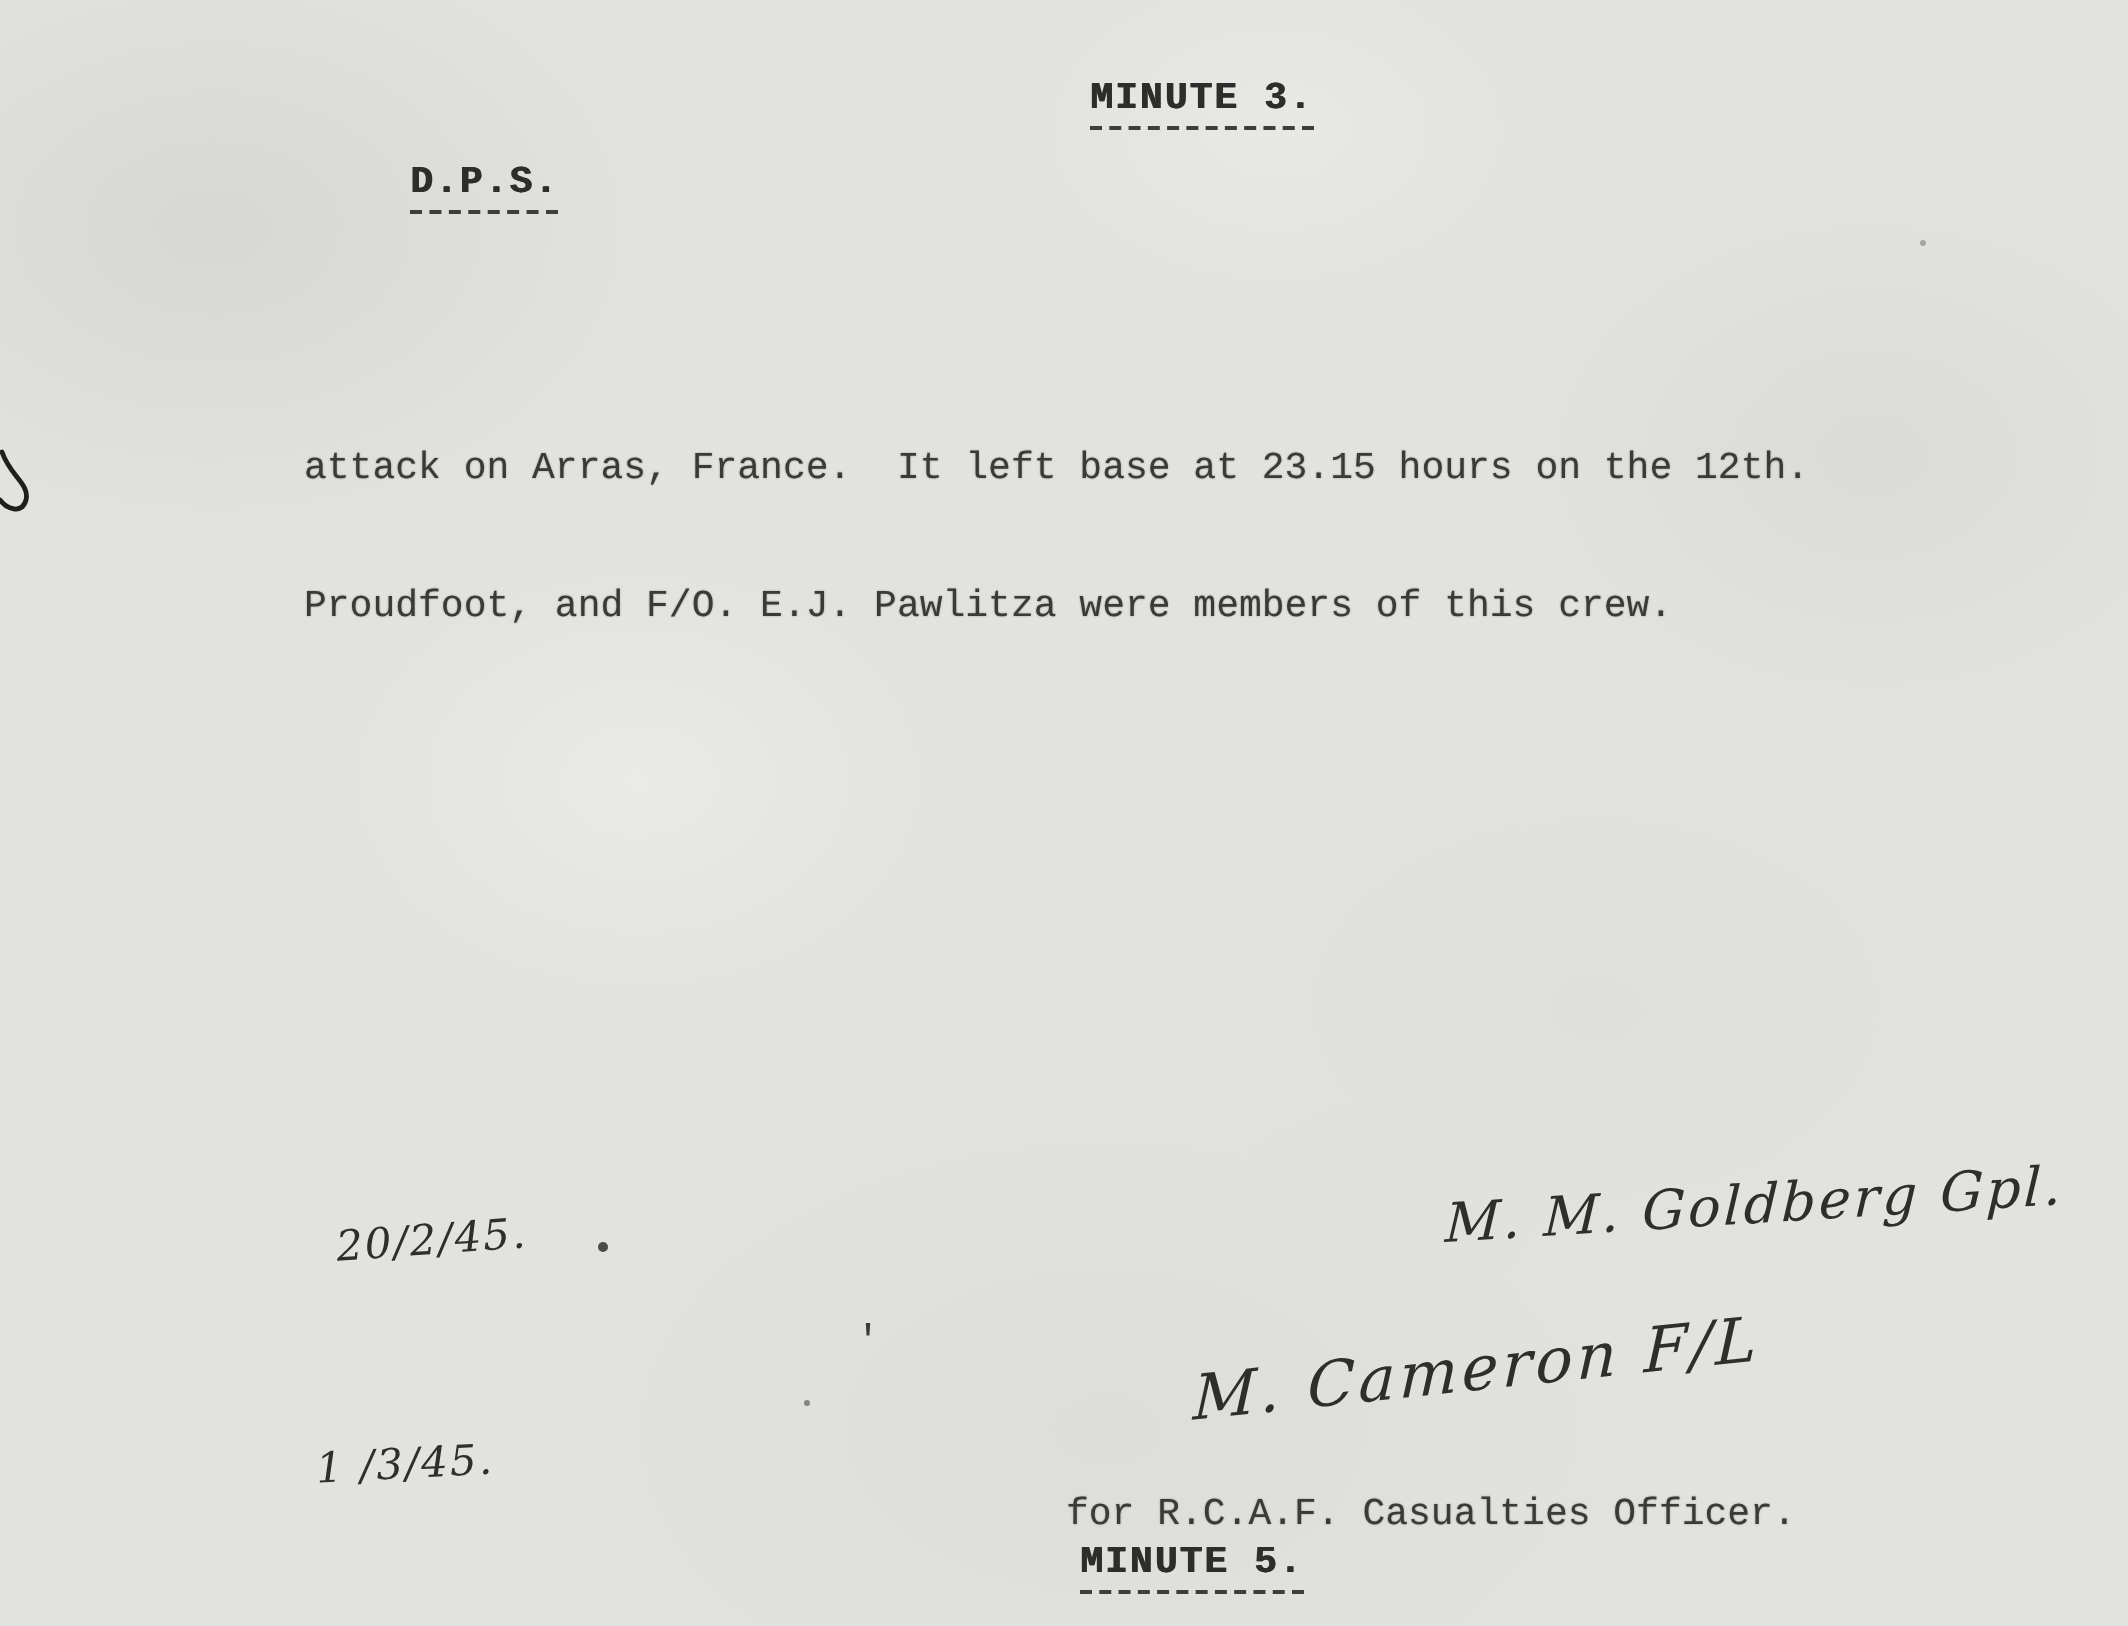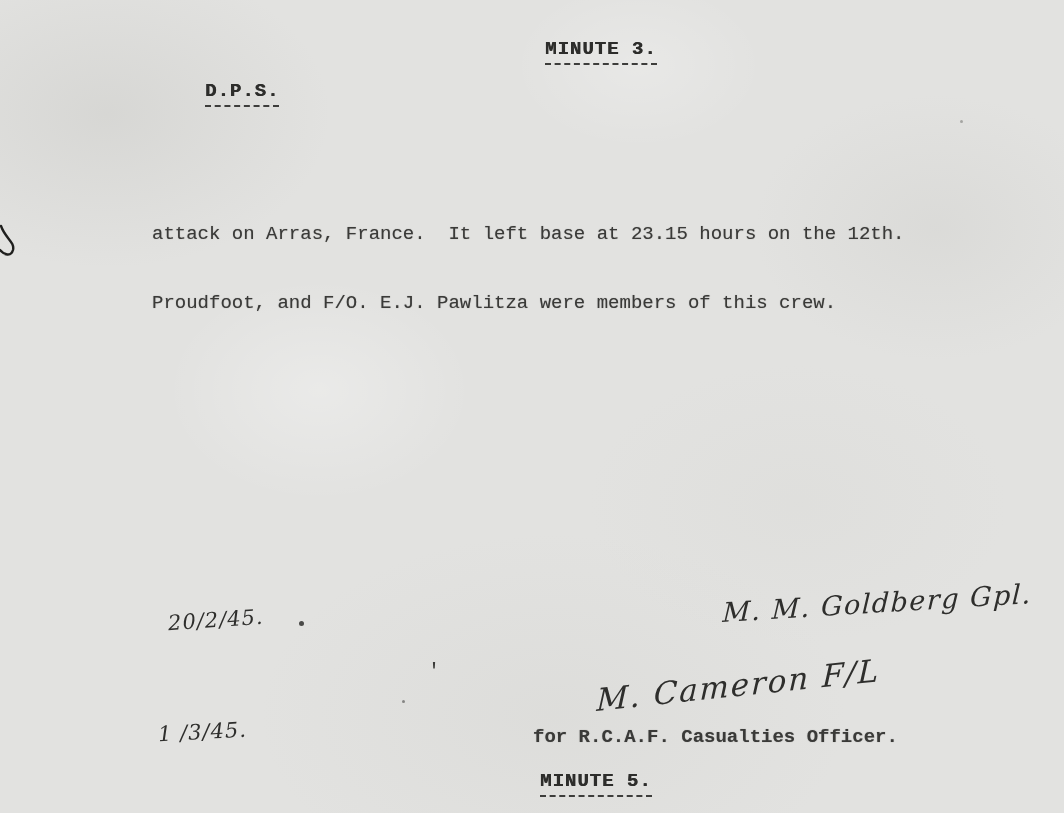--- a/index.html
+++ b/index.html
@@ -101,17 +101,17 @@
   </div>
 
   <div class="hand hand-date" style="left:168px;top:608px;transform:rotate(-4deg);">20/2/45.</div>
 
   <div class="hand sig1" style="left:722px;top:597px;">M. M. Goldberg Gpl.</div>
 
   <div class="hand hand-date" style="left:158px;top:720px;transform:rotate(-3deg);">1 /3/45.</div>
 
   <div class="hand sig2" style="left:596px;top:682px;">M. Cameron F/L</div>
 
-  <div class="typed" style="left:533px;top:726px;font-weight:bold;">for R.C.A.F. Casualties Officer.</div>
+  <div class="typed" style="left:533px;top:746px;">for R.C.A.F. Casualties Officer.</div>
 
   <div class="heading" style="left:540px;top:770px;">MINUTE 5.</div>
 
 </div>
 
 </body></html>

